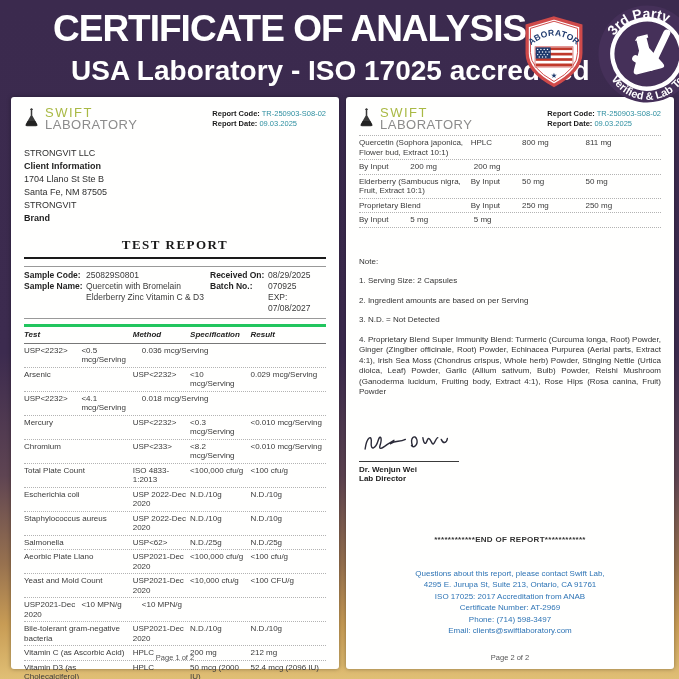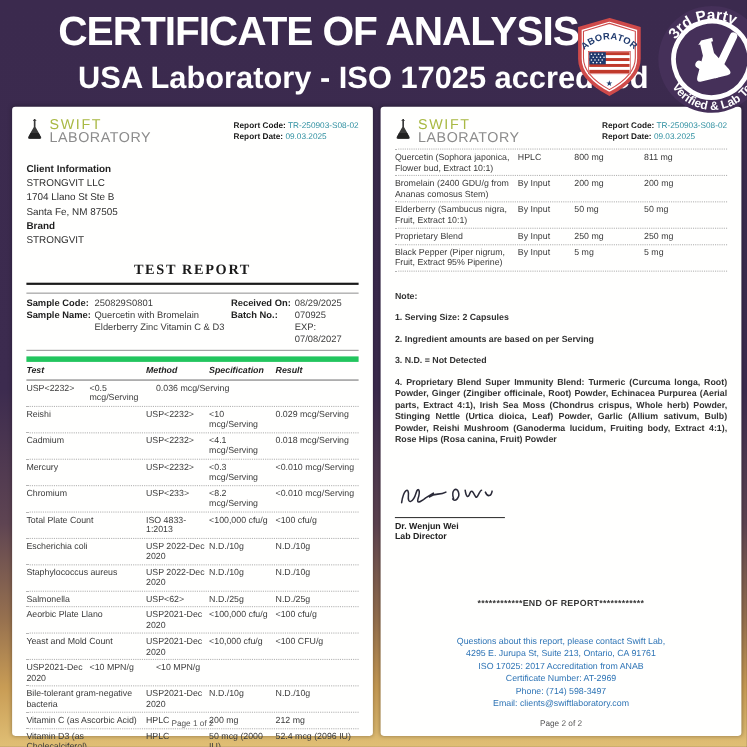--- a/index.html
+++ b/index.html
@@ -39,31 +39,31 @@
   .sample{margin-top:7px;border-top:1px solid #999;border-bottom:1px solid #999;
           font-size:8.5px;line-height:11px;padding:3px 0 4px 0;display:flex;}
   .s-col{display:flex;flex-direction:column;}
   .s-lab{width:62px;font-weight:700;color:#1f1f1f;}
   .s-val1{width:118px;padding-right:6px;}
   .s-lab2{width:58px;font-weight:700;color:#1f1f1f;}
   .s-val2{flex:1;}
   
   .ttable{margin-top:5px;font-size:8px;line-height:9.5px;color:#3a3a3a;}
   .thead{display:flex;font-style:italic;font-weight:700;color:#222;
-         border-top:5px solid #22c55e;border-bottom:1px solid #777;padding:3px 0;}
+         border-top:3px solid #22c55e;border-bottom:1px solid #777;padding:3px 0;}
   .trow{display:flex;border-bottom:1px dotted #b3b3b3;padding:2px 0;}
   .c1{width:36%;padding-right:5px;box-sizing:border-box;}
   .c2{width:19%;padding-right:4px;box-sizing:border-box;}
   .c3{width:20%;padding-right:4px;box-sizing:border-box;}
   .c4{width:25%;box-sizing:border-box;}
   
   .ttable2{margin-top:4px;font-size:8px;line-height:9.5px;color:#3a3a3a;border-top:1px dotted #b3b3b3;}
   .ttable2 .c1{width:37%;} .ttable2 .c2{width:17%;} .ttable2 .c3{width:21%;} .ttable2 .c4{width:25%;}
   
-  .notes{margin-top:18px;font-size:8px;line-height:10.5px;color:#333;font-weight:bold;}
+  .notes{margin-top:29px;font-size:8px;line-height:10.5px;color:#333;}
   .notes .n-item{margin-top:9px;}
   .notes .n-just{text-align:justify;}
   
   .sig{margin-top:30px;}
   .sig-line{width:100px;border-bottom:1.5px solid #3a3a3a;padding-bottom:1px;}
   .sig-name{font-size:8px;font-weight:700;color:#222;margin-top:3px;}
   .sig-title{font-size:8px;font-weight:700;color:#222;}
   
   .eor{margin-top:52px;text-align:center;font-size:8px;font-weight:700;color:#333;letter-spacing:.3px;}
   .contact{margin-top:24px;text-align:center;font-size:8px;line-height:11.5px;color:#2e74b5;}
@@ -151,26 +151,26 @@
       </div>
       <div class="report-block">
         <div><b>Report Code:</b>
           <span class="report-val">TR-250903-S08-02</span></div>
         <div><b>Report Date:</b>
           <span class="report-val">09.03.2025</span></div>
       </div>
     </div>
 
     <div class="client">
+      <div>STRONGVIT LLC</div>
       <div><b>Client Information</b></div>
-      <div>STRONGVIT LLC</div>
       <div>1704 Llano St Ste B</div>
       <div>Santa Fe, NM 87505</div>
+      <div>STRONGVIT</div>
       <div><b>Brand</b></div>
-      <div>STRONGVIT</div>
     </div>
 
     <div class="sect-title">TEST REPORT</div>
     <div class="sect-rule"></div>
 
     <div class="sample">
       <div class="s-col s-lab">
         <div>Sample Code:</div>
         <div>Sample Name:</div>
       </div>
@@ -195,27 +195,26 @@
         <div class="c2">Method</div>
         <div class="c3">Specification</div>
         <div class="c4">Result</div>
       </div>
       <div class="trow">
           <div class="c2">USP&lt;2232&gt;</div>
           <div class="c3">&lt;0.5 mcg/Serving</div>
           <div class="c4">0.036 mcg/Serving</div>
         </div>
       <div class="trow">
-          <div class="c1">Reishi</div>
+          <div class="c1">Arsenic</div>
           <div class="c2">USP&lt;2232&gt;</div>
           <div class="c3">&lt;10 mcg/Serving</div>
           <div class="c4">0.029 mcg/Serving</div>
         </div>
       <div class="trow">
-          <div class="c1">Cadmium</div>
           <div class="c2">USP&lt;2232&gt;</div>
           <div class="c3">&lt;4.1 mcg/Serving</div>
           <div class="c4">0.018 mcg/Serving</div>
         </div>
       <div class="trow">
           <div class="c1">Mercury</div>
           <div class="c2">USP&lt;2232&gt;</div>
           <div class="c3">&lt;0.3 mcg/Serving</div>
           <div class="c4">&lt;0.010 mcg/Serving</div>
         </div>
@@ -309,39 +308,37 @@
     </div>
 
     <div class="ttable ttable2">
       <div class="trow">
           <div class="c1">Quercetin (Sophora japonica, Flower bud, Extract 10:1)</div>
           <div class="c2">HPLC</div>
           <div class="c3">800 mg</div>
           <div class="c4">811 mg</div>
         </div>
       <div class="trow">
-          <div class="c1">Bromelain (2400 GDU/g from Ananas comosus Stem)</div>
           <div class="c2">By Input</div>
           <div class="c3">200 mg</div>
           <div class="c4">200 mg</div>
         </div>
       <div class="trow">
           <div class="c1">Elderberry (Sambucus nigra, Fruit, Extract 10:1)</div>
           <div class="c2">By Input</div>
           <div class="c3">50 mg</div>
           <div class="c4">50 mg</div>
         </div>
       <div class="trow">
           <div class="c1">Proprietary Blend</div>
           <div class="c2">By Input</div>
           <div class="c3">250 mg</div>
           <div class="c4">250 mg</div>
         </div>
       <div class="trow">
-          <div class="c1">Black Pepper (Piper nigrum, Fruit, Extract 95% Piperine)</div>
           <div class="c2">By Input</div>
           <div class="c3">5 mg</div>
           <div class="c4">5 mg</div>
         </div>
     </div>
 
     <div class="notes">
       <div>Note:</div>
       <div class="n-item">1.  Serving Size: 2 Capsules</div>
       <div class="n-item">2.  Ingredient amounts are based on per Serving</div>

